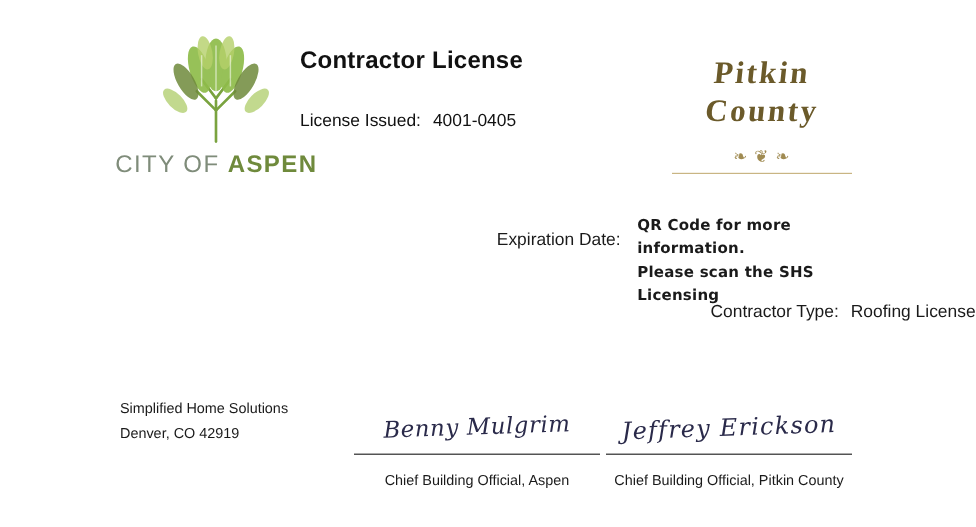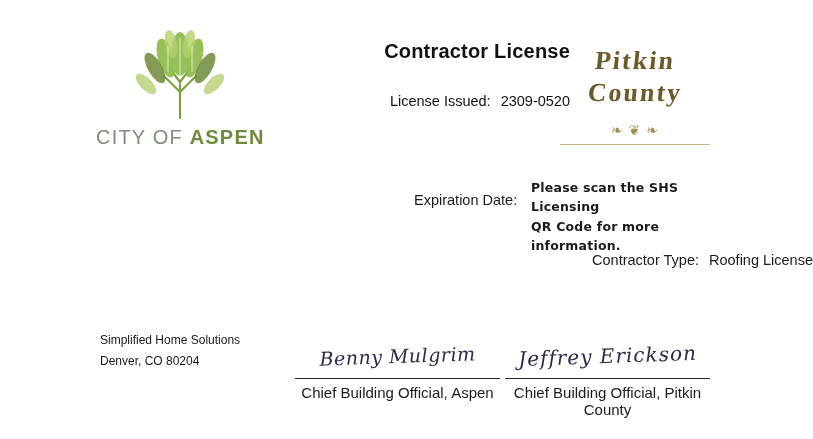--- a/index.html
+++ b/index.html
@@ -55,21 +55,21 @@
     font-weight: bold;
     color: #6f8a3c;
   }
 
   
   .title-block {
     position: absolute;
     left: 250px;
     top: 22px;
     width: 320px;
-    text-align: right;
+    text-align: left;
   }
   .doc-title {
     font-size: 20px;
     font-weight: bold;
     color: #111111;
     letter-spacing: 0.2px;
   }
   .license-number {
     margin-top: 30px;
     font-size: 14.5px;
@@ -193,22 +193,22 @@
     white-space: nowrap;
   }
   .sig-2 .sig-script { font-size: 20px; letter-spacing: 1px; }
   .sig-rule {
     width: 205px;
     height: 1px;
     background: #2b2b2b;
     margin: 2px auto 0 auto;
   }
   .sig-caption {
-    margin-top: 5px;
-    font-size: 15px;
+    margin-top: 14px;
+    font-size: 12px;
     color: #1a1a1a;
   }
 </style>
 </head>
 <body>
 
 <div class="header">
 
   <div class="aspen-logo">
     <div class="aspen-tree">
@@ -245,49 +245,49 @@
       </svg>
     </div>
     <div class="aspen-wordmark">
       <span>CITY OF </span><span class="bold">ASPEN</span>
     </div>
   </div>
 
   <div class="title-block">
     <div class="doc-title">Contractor License</div>
     <div class="license-number">
-      <span class="lbl">License Issued:</span><span class="val">2309-0520</span>
+      <span class="lbl">License Issued:</span><span class="val">4001-0405</span>
     </div>
   </div>
 
   <div class="pitkin">
     <div class="pitkin-line1">Pitkin</div>
     <div class="pitkin-line2">County</div>
     <div class="pitkin-flourish">❧ ❦ ❧</div>
     <div class="pitkin-rule"></div>
   </div>
 </div>
 
 <div class="dates-row">
   <div class="expiration">
     <span class="lbl">Expiration Date:</span>
   </div>
   <div class="qr-note">
+    <div>QR Code for more information.</div>
     <div>Please scan the SHS Licensing</div>
-    <div>QR Code for more information.</div>
   </div>
 </div>
 
 <div class="contractor-type">
   <span class="lbl">Contractor Type:</span><span class="val">Roofing License</span>
 </div>
 
 <div class="address">
   <div>Simplified Home Solutions</div>
-  <div>Denver, CO 80204</div>
+  <div>Denver, CO 42919</div>
 </div>
 
 <div class="sig sig-1">
   <div class="sig-script">Benny Mulgrim</div>
   <div class="sig-rule"></div>
   <div class="sig-caption">Chief Building Official, Aspen</div>
 </div>
 
 <div class="sig sig-2">
   <div class="sig-script">Jeffrey Erickson</div>

